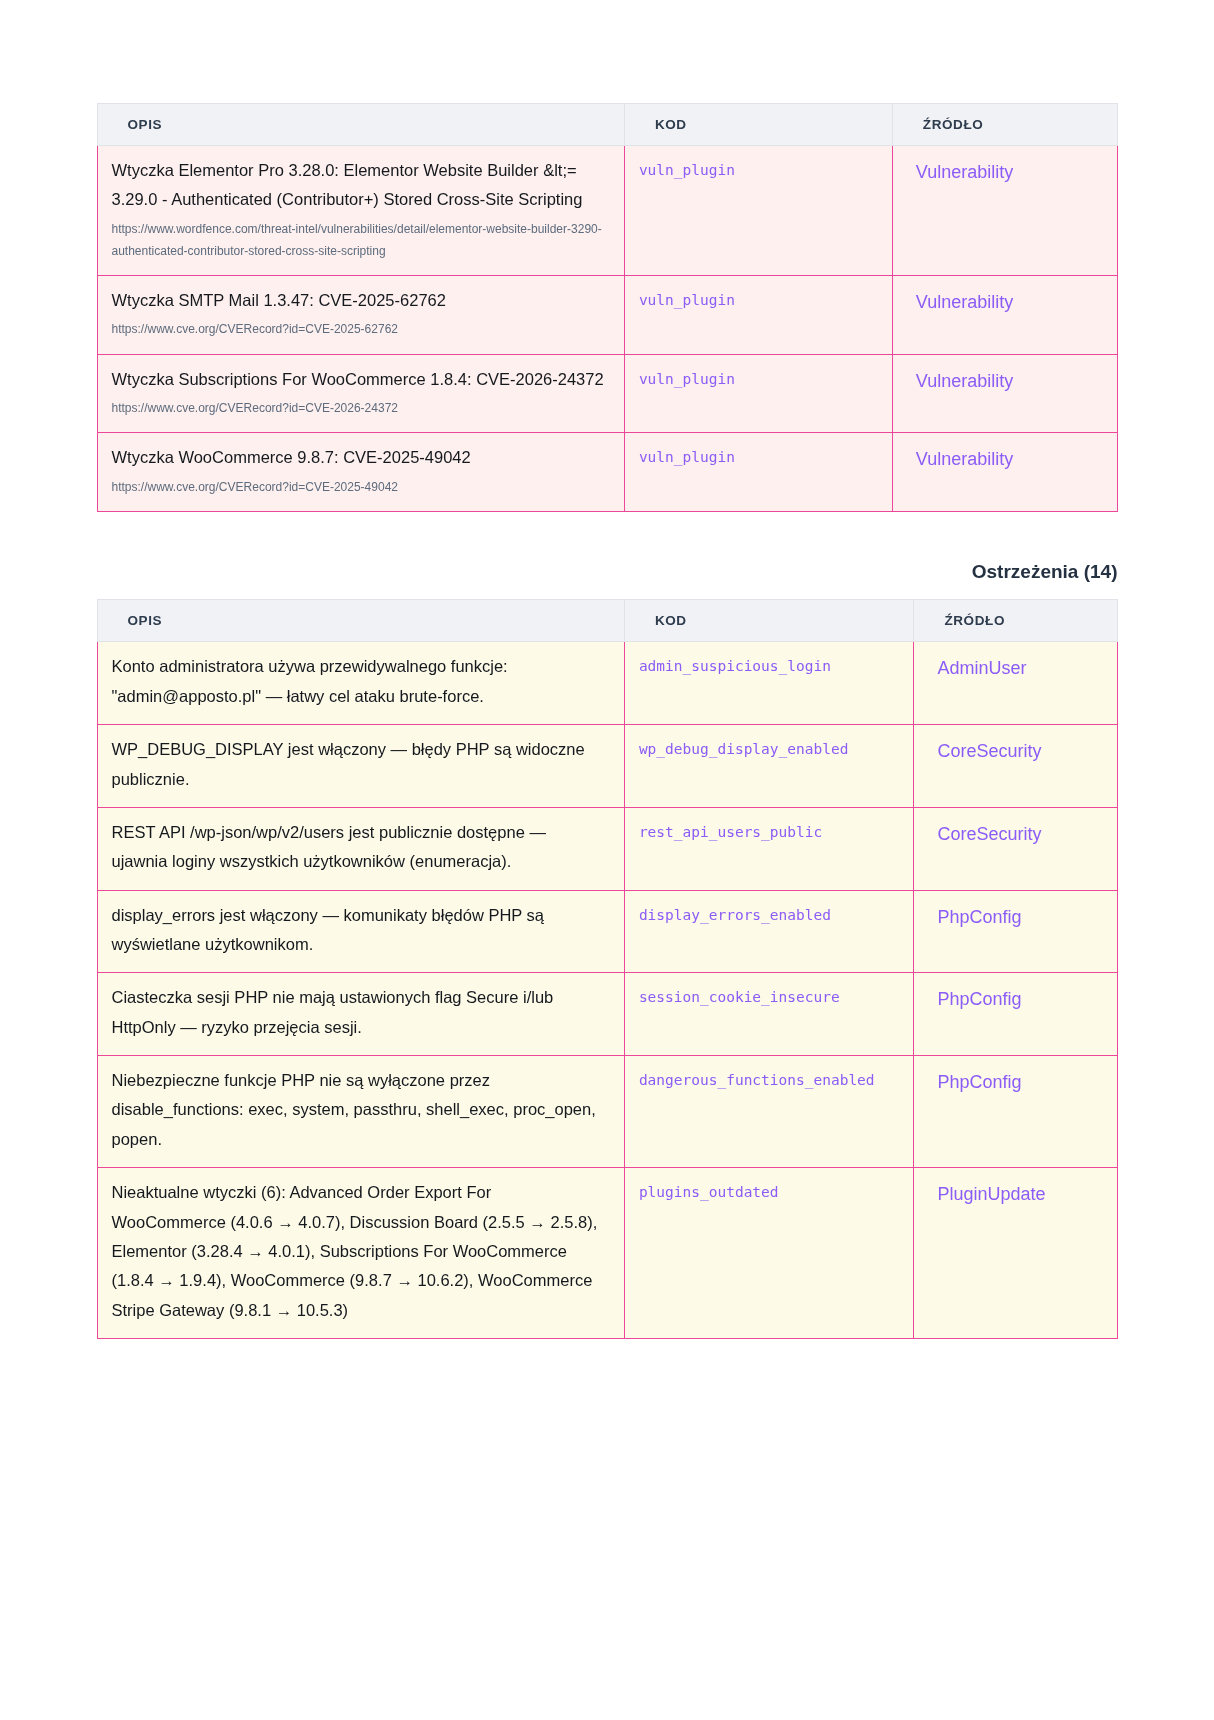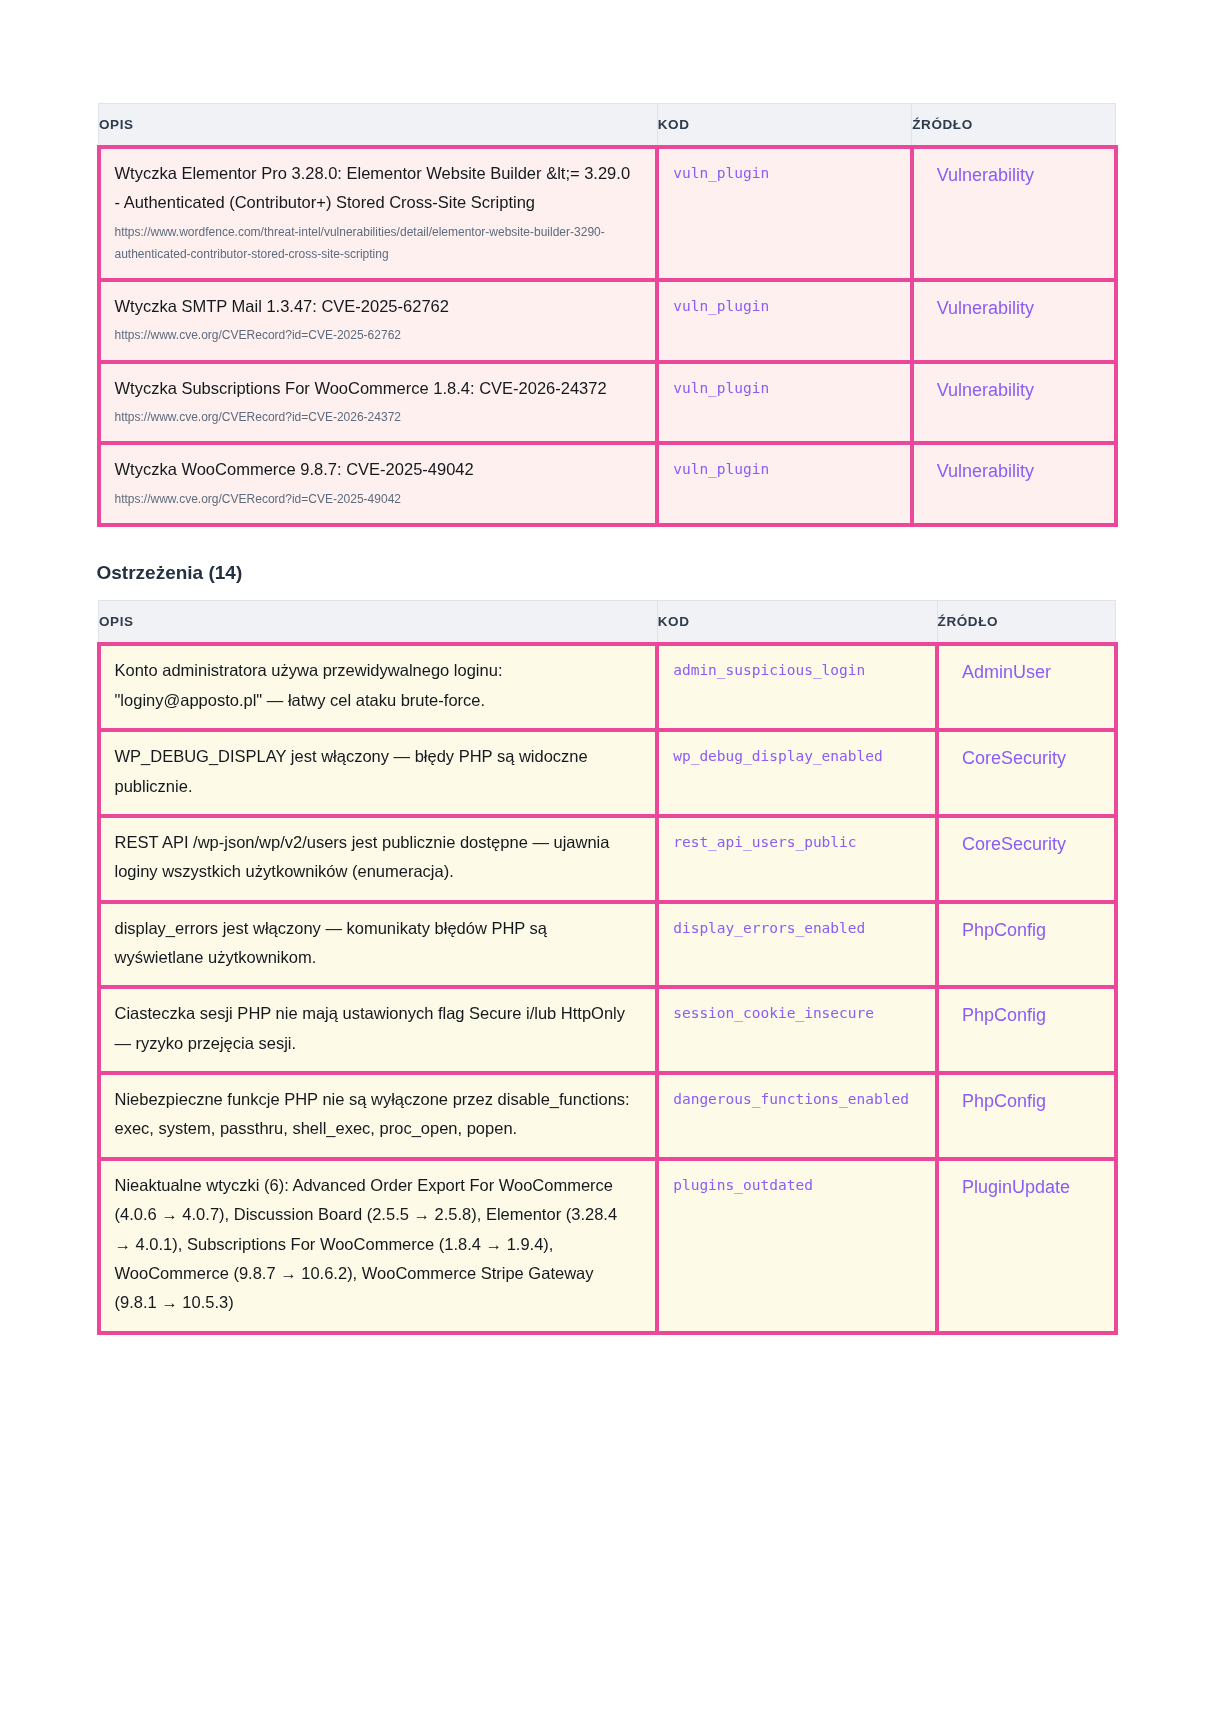--- a/index.html
+++ b/index.html
@@ -24,25 +24,25 @@
     border-collapse: collapse;
     table-layout: fixed;
   }
   table.data-table th {
     background: #f0f2f5;
     color: #2e3c4e;
     font-size: 13.5px;
     font-weight: bold;
     letter-spacing: 0.6px;
     text-align: left;
-    padding: 13px 0;
+    padding: 13px 30px;
     border: 1px solid #e0e3e7;
   }
   table.data-table td {
-    border: 4px solid #ec4899;
+    border: 1px solid #ec4899;
     vertical-align: top;
     text-align: left;
     padding: 10px 20px 13px 14px;
   }
   .vuln-table td  { background: #fdf0ee; }
   .warn-table td  { background: #fdfae8; }
 
   .vuln-table .col-opis { width: 55%; }
   .vuln-table .col-kod  { width: 25%; }
   .vuln-table .col-src  { width: 20%; }
@@ -80,22 +80,23 @@
     line-height: 1.65;
     color: #8b5cf6;
     display: block;
     padding-top: 2px;
     margin-left: 9px;
   }
   h2.section-heading {
     font-size: 19px;
     font-weight: bold;
     color: #243142;
-    margin: 34px 0 16px 0;
+    margin: 48px 0 16px 0;
     line-height: 1.25;
+    text-align: right;
   }
 </style>
 </head>
 <body>
 
 <div class="container">
 
   <table class="data-table vuln-table">
     <thead>
       <tr>
@@ -166,21 +167,21 @@
     <thead>
       <tr>
         <th class="col-opis">OPIS</th>
         <th class="col-kod">KOD</th>
         <th class="col-src">ŹRÓDŁO</th>
       </tr>
     </thead>
     <tbody id="warn-tbody">
   <tr>
     <td class="col-opis">
-      <div class="warn-desc">Konto administratora używa przewidywalnego loginu: "loginy@apposto.pl" — łatwy cel ataku brute-force.</div>
+      <div class="warn-desc">Konto administratora używa przewidywalnego funkcje: "admin@apposto.pl" — łatwy cel ataku brute-force.</div>
     </td>
     <td class="col-kod">
       <span class="code-text">admin_suspicious_login</span>
     </td>
     <td class="col-src">
       <span class="source-text">AdminUser</span>
     </td>
   </tr>
 
   <tr>

